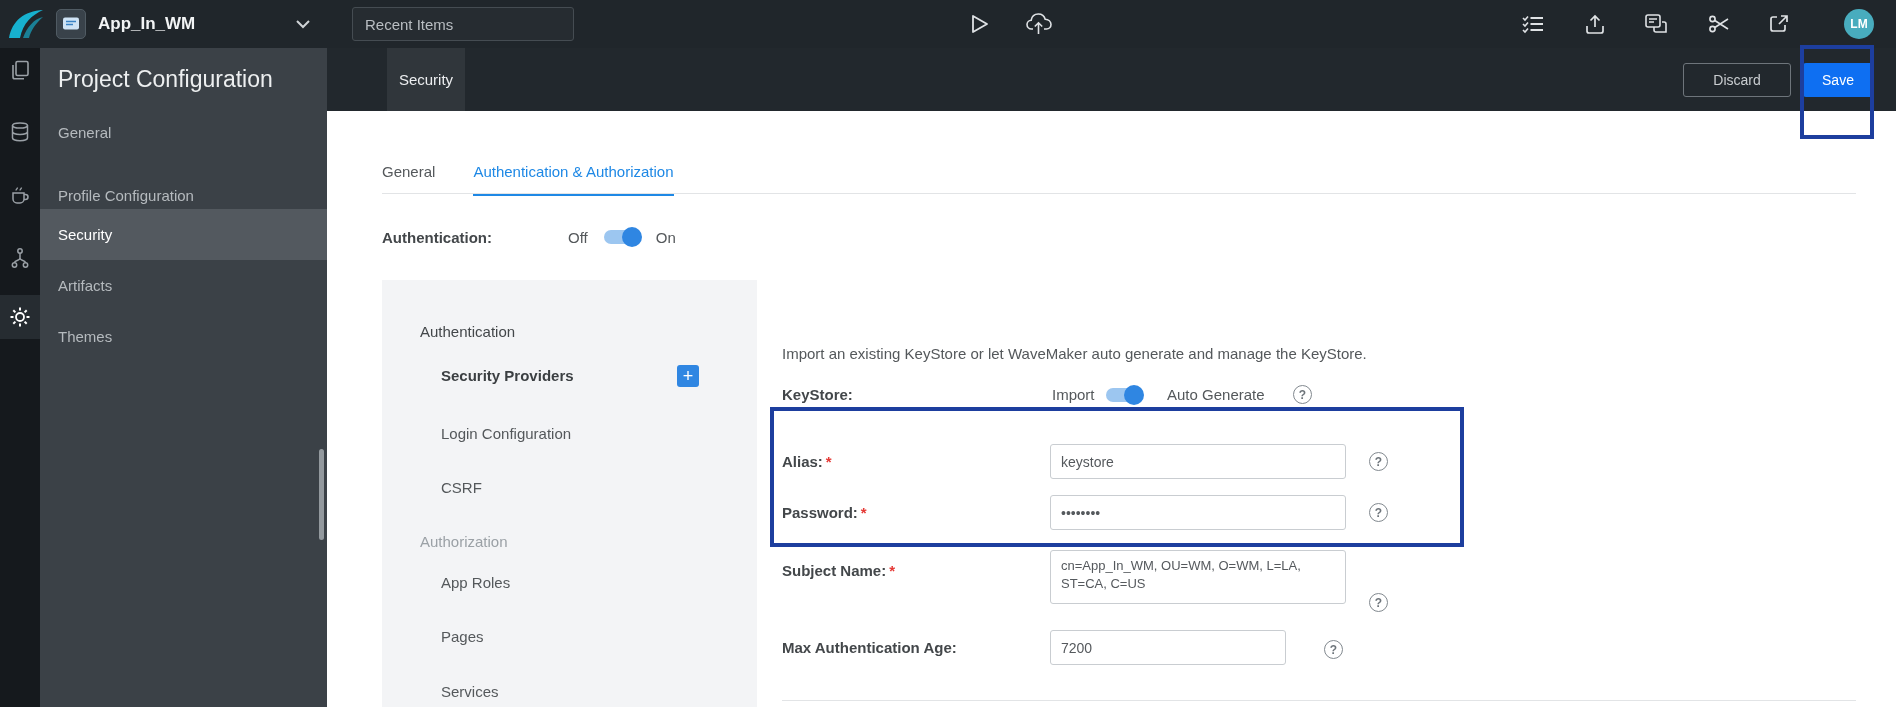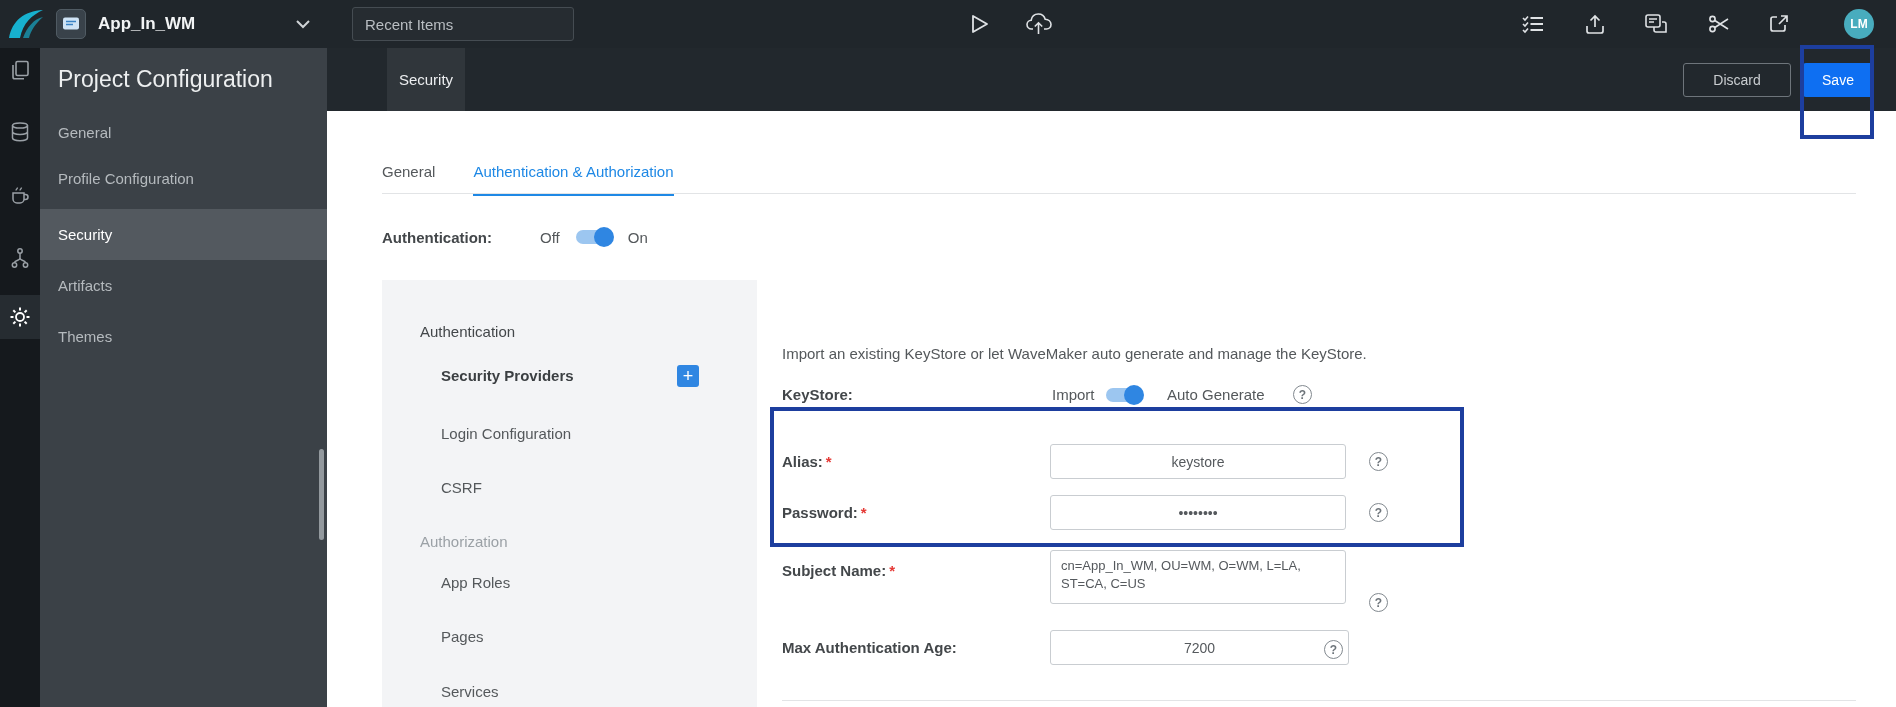--- a/index.html
+++ b/index.html
@@ -69,21 +69,21 @@
   .plus{position:absolute;left:295px;top:85px;width:22px;height:22px;background:var(--c-toggle_knob,#2f86e2);
     color:#fff;border:none;border-radius:3px;font-size:18px;line-height:20px;cursor:pointer;font-family:inherit;}
 
   
   .form-title{position:absolute;left:455px;top:184px;font-size:19px;font-weight:bold;color:#3b3f42;}
   .form-desc{position:absolute;left:455px;top:234px;font-size:15px;color:#54585b;}
   .frow{position:absolute;left:455px;right:40px;}
   .frow .rlbl{position:absolute;left:0;font-size:15px;font-weight:bold;color:#43474a;}
   .req{color:var(--c-asterisk_red,#e53935);font-weight:bold;margin-left:3px;font-size:15px;}
   .inp{position:absolute;left:268px;height:35px;border:1px solid #c9cdd1;border-radius:3px;
-    padding:0 10px;font-size:14px;color:#55595d;font-family:inherit;background:#fff;text-align:center;}
+    padding:0 10px;font-size:14px;color:#55595d;font-family:inherit;background:#fff;}
   .help{position:absolute;width:19px;height:19px;border:1.5px solid #82898f;border-radius:50%;
     color:#6e757b;font-size:12px;font-weight:bold;display:flex;align-items:center;justify-content:center;cursor:pointer;}
   #subject-input{position:absolute;left:268px;width:296px;height:54px;border:1px solid #c9cdd1;border-radius:3px;
     padding:6px 10px;font-size:13px;line-height:1.4;color:#55595d;font-family:inherit;resize:none;overflow:hidden;background:#fff;}
 
   
   .ann{position:absolute;border:4px solid var(--c-annotation_blue,#1d3e9e);z-index:40;pointer-events:none;background:transparent;}
   #ann-save{left:1800px;top:45px;width:74px;height:94px;}
   #ann-fields{left:770px;top:407px;width:694px;height:140px;}
 
@@ -203,21 +203,21 @@
           <path d="M4.3 17.7 L6.4 15.6"></path>
           <path d="M15.6 6.4 L17.7 4.3"></path>
       </g>
     </svg>
   </span>
 </nav>
 
 <aside id="sidebar">
   <div class="sb-title">Project Configuration</div>
   <div class="sb-item" style="top:59px;">General</div>
-  <div class="sb-item" style="top:105px;">Profile Configuration</div>
+  <div class="sb-item" style="top:122px;">Profile Configuration</div>
   <div class="sb-item selected" style="top:161px;">Security</div>
   <div class="sb-item" style="top:263px;">Themes</div>
   <div class="sb-item" style="top:212px;">Artifacts</div>
   <div class="sb-scroll"></div>
 </aside>
 
 <div id="tabstrip">
   <div class="page-tab">Security</div>
   <button class="btn btn-discard">Discard</button>
   <button class="btn btn-save">Save</button>
@@ -225,21 +225,21 @@
 
 <main id="content">
 
   <div class="content-tabs">
     <span class="c-tab">General</span>
     <span class="c-tab active">Authentication &amp; Authorization</span>
   </div>
   <div class="hr" id="hr-top"></div>
 
   <div class="auth-row">
-    <span class="lbl" style="margin-right:48px;">Authentication:</span>
+    <span class="lbl" style="margin-right:76px;">Authentication:</span>
     <span class="txt">Off</span>
     <span class="toggle" style="margin:0 16px;">
         <span class="knob"></span>
       </span>
     <span class="txt">On</span>
   </div>
 
   <div id="subnav">
     <div class="sn-header" style="top:43px;">Authentication</div>
     <div class="sn-item selected" style="top:87px;">Security Providers</div>
@@ -277,21 +277,21 @@
   </div>
 
   <div class="frow" style="top:439px;height:54px;">
     <span class="rlbl" style="top:12px;"><span>Subject Name:</span><span class="req">*</span></span>
     <textarea id="subject-input" style="">cn=App_In_WM, OU=WM, O=WM, L=LA, ST=CA, C=US</textarea>
     <span class="help" style="left:587px;top:43px;">?</span>
   </div>
 
   <div class="frow" style="top:519px;height:35px;">
     <span class="rlbl" style="line-height:35px;">Max Authentication Age:</span>
-    <input class="inp" style="width: 299px;" value="7200">
+    <input class="inp" style="width: 236px;" value="7200">
     <span class="help" style="left:542px;top:10px;">?</span>
   </div>
 
   <div class="hr" id="hr-bottom"></div>
 </main>
 
 <div class="ann" id="ann-save"></div>
 <div class="ann" id="ann-fields"></div>
 
 </body></html>

